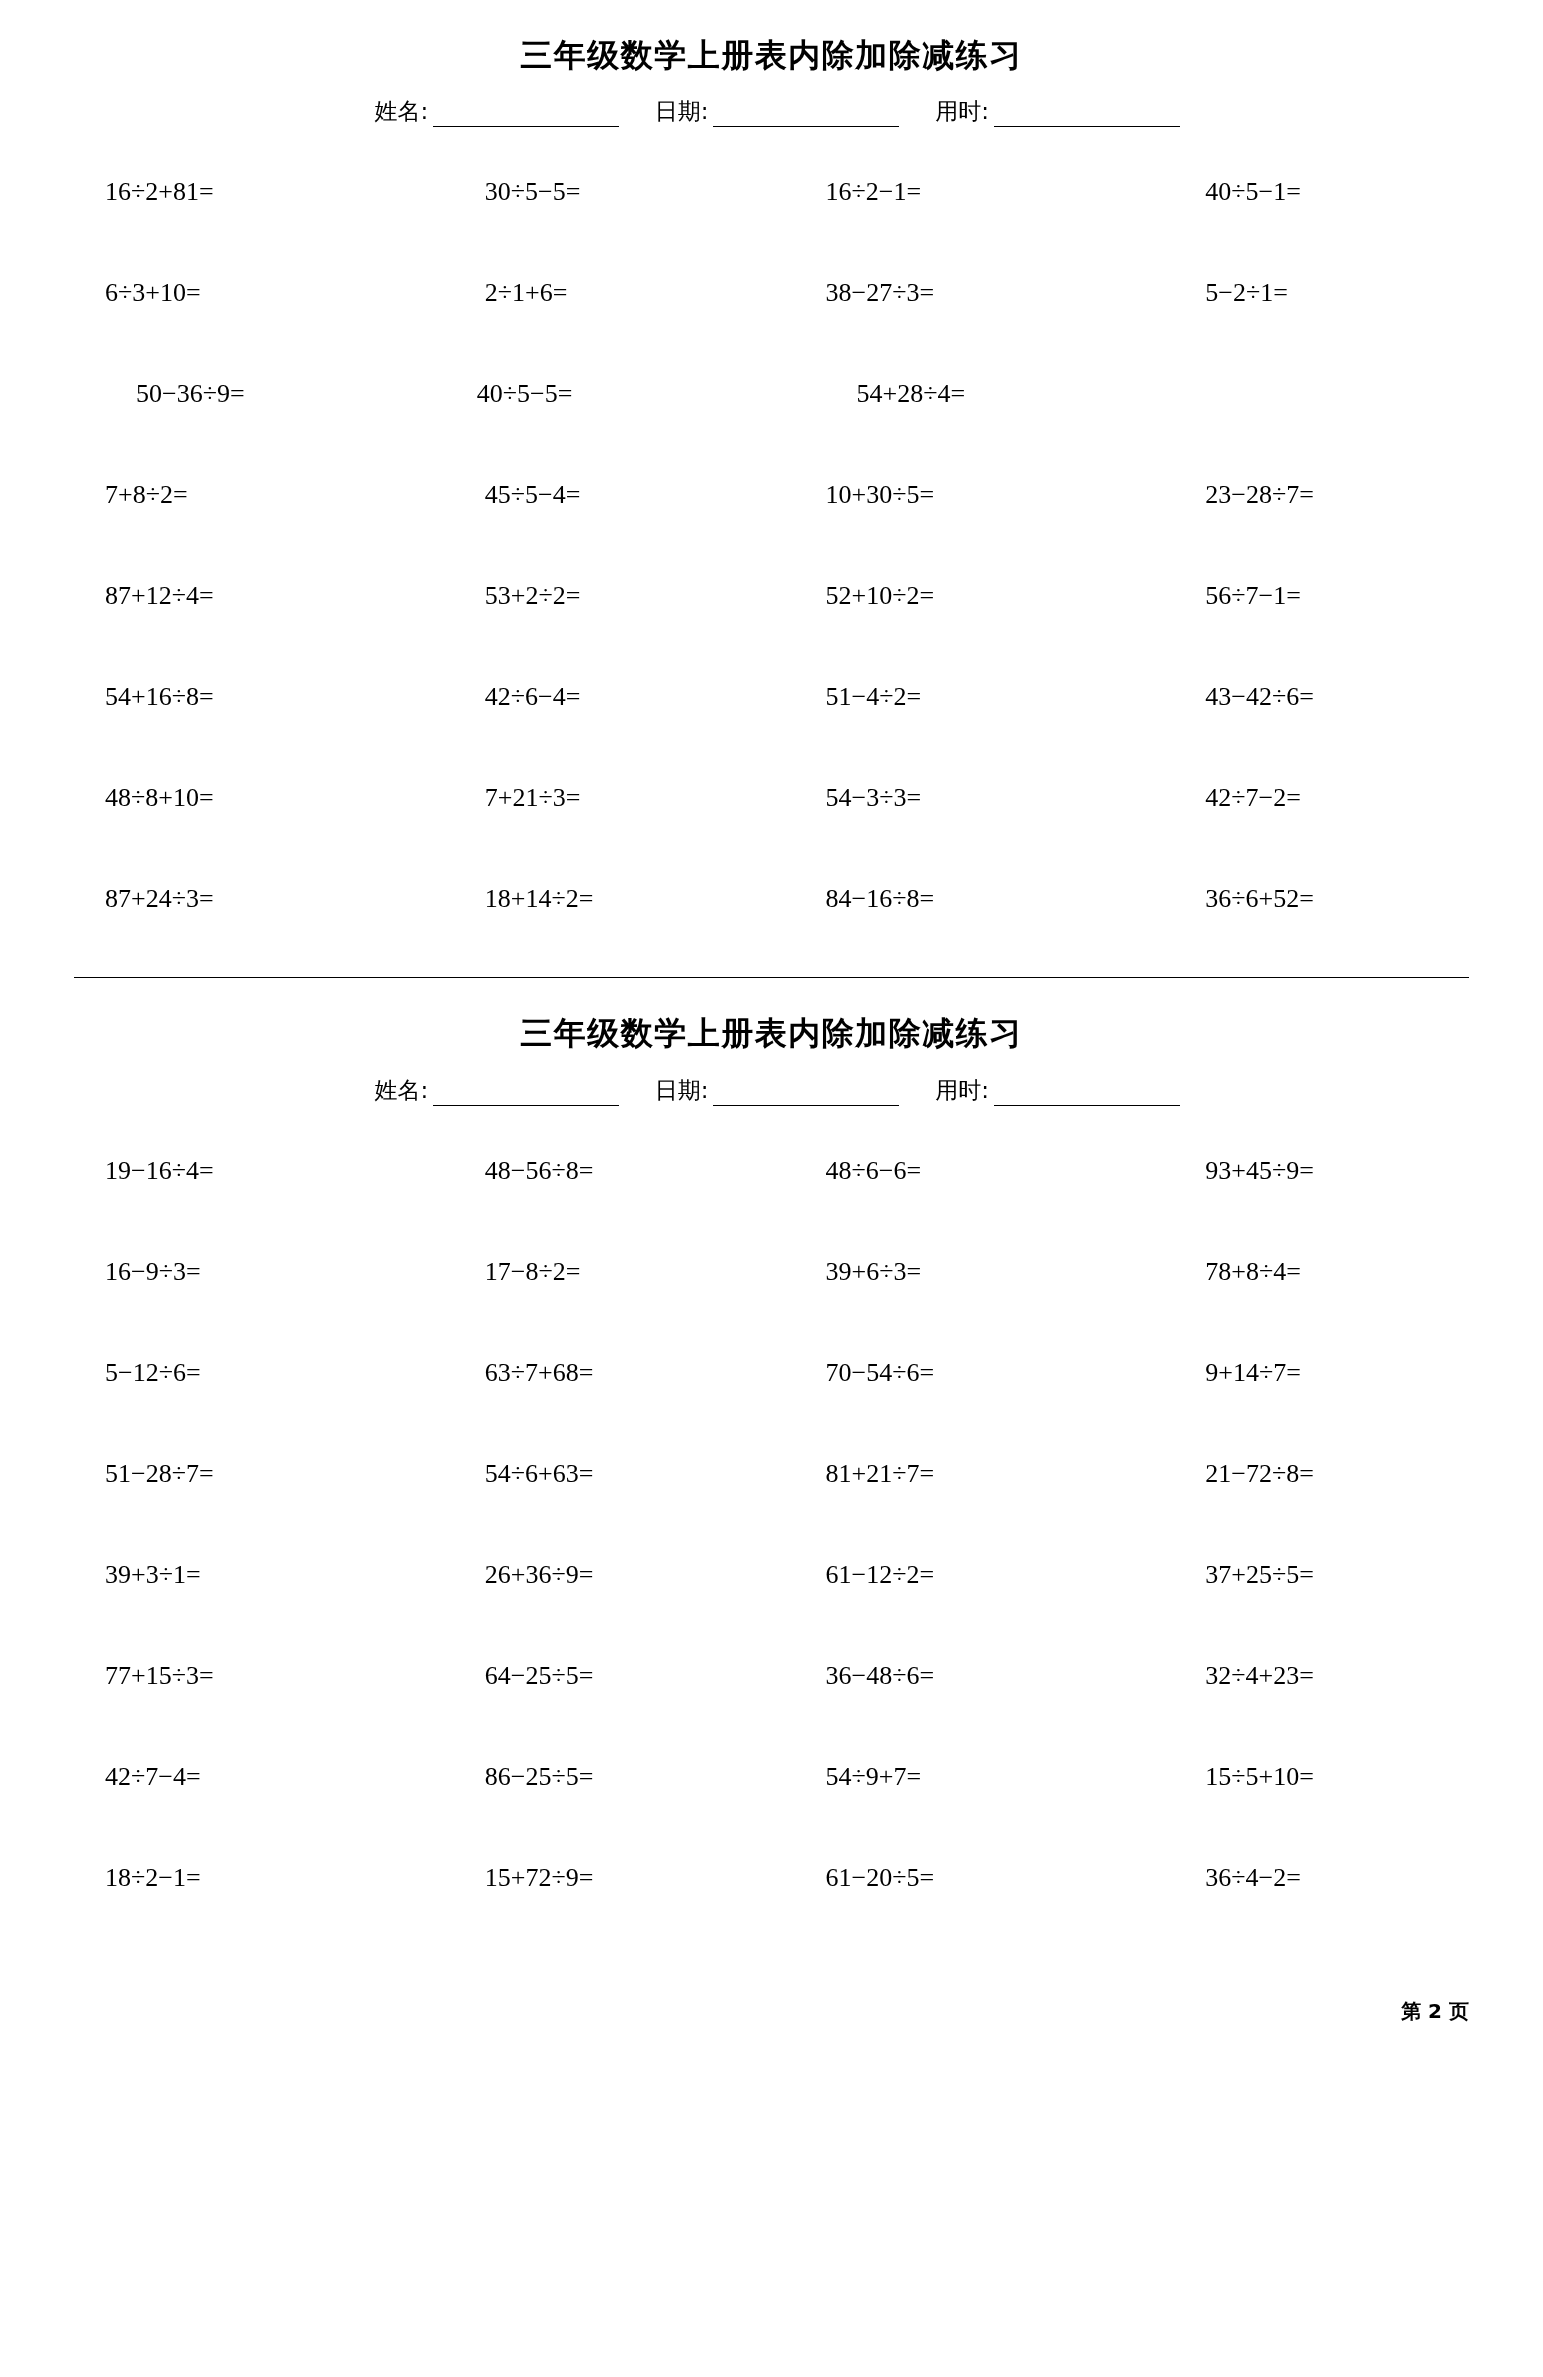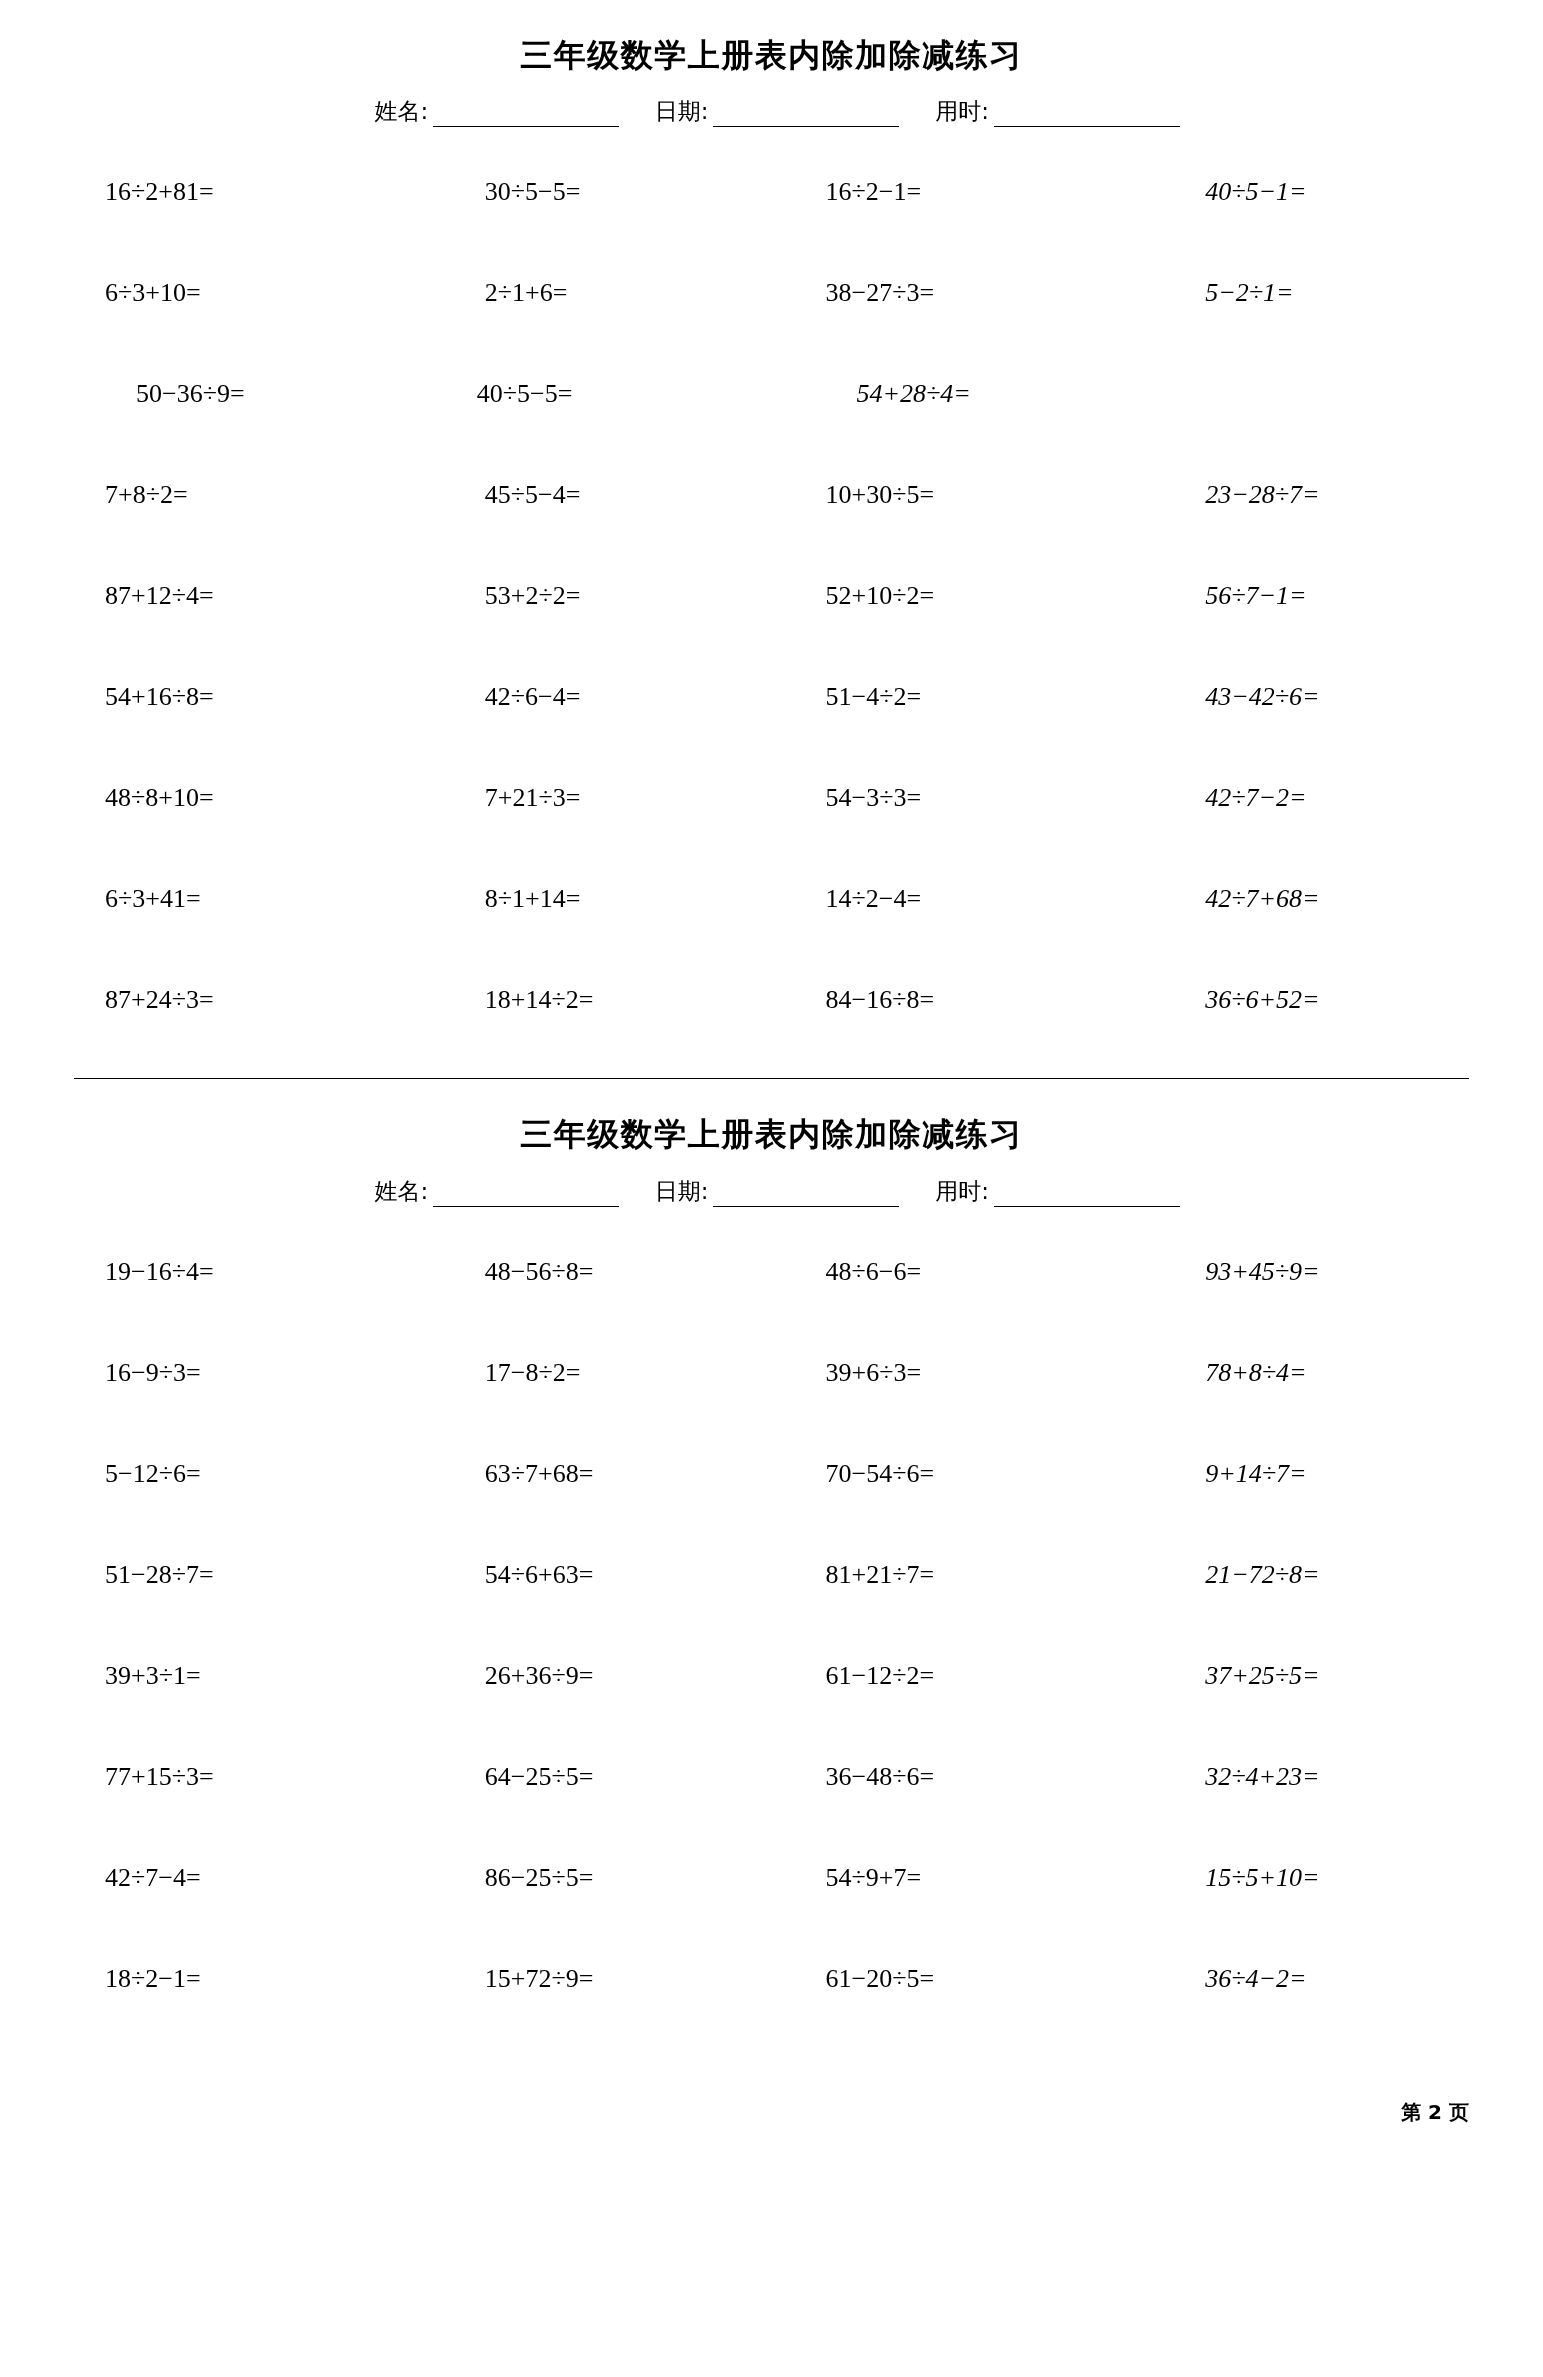--- a/index.html
+++ b/index.html
@@ -72,21 +72,21 @@
     line-height: 101px;
     white-space: nowrap;
   }
   .pcell .txt {
     display: inline-block;
   }
   
   .pcell.c0 { padding-left: 31px; }
   .pcell.c1 { padding-left: 62px; }
   .pcell.c2 { padding-left: 54px; }
-  .pcell.c3 { padding-left: 85px; font-style: italic; }
+  .pcell.c3 { padding-left: 85px; }
 
   .divider {
     border: none;
     border-top: 1.5px solid #000;
     margin: 28px 0 0 0;
     width: 100%;
   }
   .page-number {
     position: absolute;
     right: 74px;
@@ -156,26 +156,20 @@
         <div class="pcell c2"><span class="txt">51−4÷2=</span></div>
         <div class="pcell c3"><span class="txt">43−42÷6=</span></div>
       </div>
       <div class="prow">
         <div class="pcell c0"><span class="txt">48÷8+10=</span></div>
         <div class="pcell c1"><span class="txt">7+21÷3=</span></div>
         <div class="pcell c2"><span class="txt">54−3÷3=</span></div>
         <div class="pcell c3"><span class="txt">42÷7−2=</span></div>
       </div>
       <div class="prow">
-        <div class="pcell c0"><span class="txt">6÷3+41=</span></div>
-        <div class="pcell c1"><span class="txt">8÷1+14=</span></div>
-        <div class="pcell c2"><span class="txt">14÷2−4=</span></div>
-        <div class="pcell c3"><span class="txt">42÷7+68=</span></div>
-      </div>
-      <div class="prow">
         <div class="pcell c0"><span class="txt">87+24÷3=</span></div>
         <div class="pcell c1"><span class="txt">18+14÷2=</span></div>
         <div class="pcell c2"><span class="txt">84−16÷8=</span></div>
         <div class="pcell c3"><span class="txt">36÷6+52=</span></div>
       </div>
     </div>
   </div>
 
   <hr class="divider">
 

